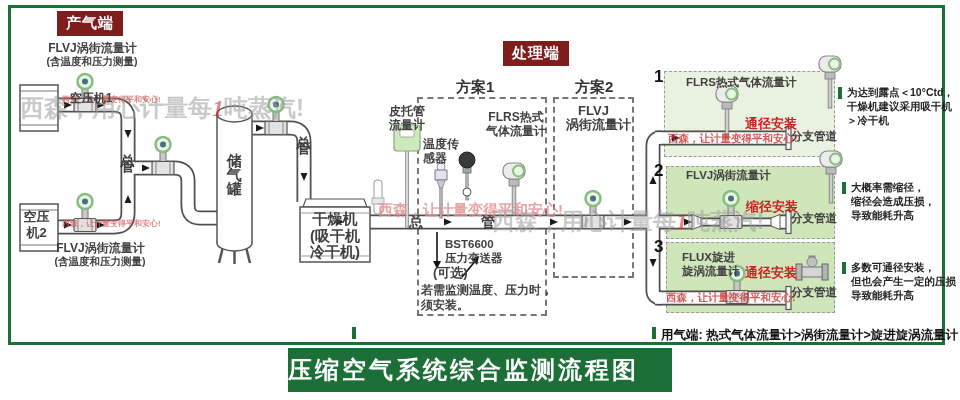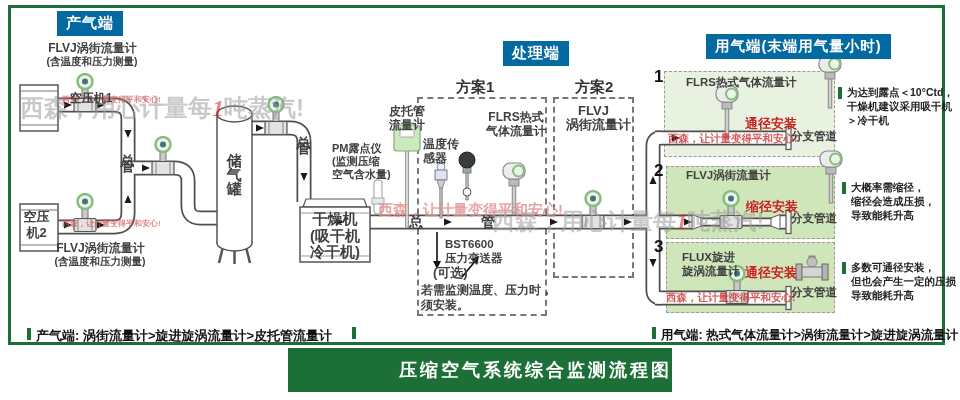--- a/index.html
+++ b/index.html
@@ -11,31 +11,31 @@
   .plan-box{border:2px dashed #777;background:transparent;}
   .branch-box{border:1.5px dashed #9a9a9a;}
   .pipes{position:absolute;left:0;top:0;z-index:2;}
   .po{fill:none;stroke:#4f4f4f;stroke-width:15;stroke-linejoin:round;}
   .pi{fill:none;stroke:#ffffff;stroke-width:11.5;stroke-linejoin:round;}
   .pon{fill:none;stroke:#4f4f4f;stroke-width:9;}
   .pin{fill:none;stroke:#ffffff;stroke-width:5.5;}
   .lbl{position:absolute;z-index:5;color:#404040;font-weight:600;white-space:nowrap;line-height:1.15;}
   .ctr{text-align:center;}
   .vt{writing-mode:vertical-rl;text-orientation:upright;}
-  .badge{position:absolute;z-index:6;background:#0369a1;color:#fff;font-weight:700;
+  .badge{position:absolute;z-index:6;background:#7f1d1d;color:#fff;font-weight:700;
          font-size:15px;padding:3px 9px;letter-spacing:1px;}
   .num{position:absolute;z-index:6;font-size:17px;font-weight:700;color:#111;}
   .red{color:#cc2020;}
   .note{position:absolute;z-index:5;display:flex;gap:5px;}
   .note .bullet{width:4px;height:12px;background:#1d6f38;margin-top:2px;flex:none;}
   .note .nl{font-size:10.5px;font-weight:700;color:#222;line-height:14px;white-space:nowrap;}
   .footer-item{position:absolute;z-index:6;top:327px;font-size:13px;font-weight:700;color:#111;white-space:nowrap;}
   .footer-item .bullet{display:inline-block;width:4px;height:12px;background:#1d6f38;margin-right:5px;}
   .title-bar{position:absolute;left:288px;top:348px;width:384px;height:44px;background:#1d6f38;
-             color:#fff;font-size:18px;font-weight:700;letter-spacing:3px;text-align:right;line-height:44px;z-index:6;}
+             color:#fff;font-size:24px;font-weight:700;letter-spacing:3px;text-align:left;line-height:44px;z-index:6;}
   .wm{position:absolute;z-index:4;font-weight:700;white-space:nowrap;pointer-events:none;}
   .wm-gray{color:#9e9e9e;opacity:.55;font-size:24px;}
   .wm-pink{color:#e08f8f;opacity:.8;font-size:15px;}
   .wm-red-small{color:#d65c5c;opacity:.75;font-size:8px;}
   .wm-pipe{color:#cc3b3b;opacity:.85;font-size:10.5px;}
   .wm .n1{color:#d22222;font-style:italic;font-family:"Liberation Serif","DejaVu Serif",serif;}
 </style>
 </head>
 <body>
 
@@ -203,32 +203,30 @@
   <div class="wm wm-gray" style="left:20px;top:92px;"><span>西森，用心计量每</span><span class="n1">1</span><span>吨蒸汽!</span></div>
   <div class="wm wm-gray" style="left:492px;top:206px;font-size:23px;"><span>西森，用心计量每</span><span class="n1">1</span><span>吨蒸汽!</span></div>
   <div class="wm wm-pink" style="left:378px;top:201px;"><span>西森，让计量变得平和安心!</span></div>
   <div class="wm wm-red-small" style="left:62px;top:94px;"><span>西森，让计量变得平和安心!</span></div>
   <div class="wm wm-red-small" style="left:62px;top:218px;"><span>西森，让计量变得平和安心!</span></div>
   <div class="wm wm-pipe" style="left:668px;top:132px;"><span>西森，让计量变得平和安心!</span></div>
   <div class="wm wm-pipe" style="left:666px;top:291px;"><span>西森，让计量变得平和安心!</span></div>
 
   <div class="badge" style="left:57px;top:11px;">产气端</div>
   <div class="badge" style="left:503px;top:41px;">处理端</div>
-  <div class="badge" style="left:706px;top:34px;font-size:14.5px;">用气端(末端用气量小时)</div>
 
   <div class="lbl ctr" style="left:40px;top:42px;width:105px;font-size:12px;">FLVJ涡街流量计</div>
   <div class="lbl ctr" style="left:33px;top:55px;width:118px;font-size:10.5px;">(含温度和压力测量)</div>
   <div class="lbl ctr" style="left:21px;top:90px;width:56px;font-size:12px;line-height:16px;white-space:normal;margin-left:42px;">空压机1</div>
   <div class="lbl ctr" style="left:21px;top:209px;width:31px;font-size:13px;line-height:16px;white-space:normal;">空压机2</div>
   <div class="lbl ctr" style="left:48px;top:242px;width:105px;font-size:12px;">FLVJ涡街流量计</div>
   <div class="lbl ctr" style="left:41px;top:255px;width:118px;font-size:10.5px;">(含温度和压力测量)</div>
   <div class="lbl vt" style="left:120px;top:142px;font-size:14px;letter-spacing:6px;">总管</div>
   <div class="lbl vt" style="left:226px;top:141px;font-size:15px;letter-spacing:14px;">储气罐</div>
   <div class="lbl vt" style="left:296px;top:124px;font-size:14px;letter-spacing:6px;">总管</div>
-  <div class="lbl" style="left:332px;top:142px;font-size:11px;line-height:13px;"><span>PM露点仪</span><br><span>(监测压缩</span><br><span>空气含水量)</span></div>
   <div class="lbl ctr" style="left:300px;top:211px;width:70px;font-size:15px;font-weight:700;line-height:16.5px;text-align:center;"><span>干燥机</span><br><span>(吸干机</span><br><span>冷干机)</span></div>
 
   <div class="lbl ctr" style="left:383px;top:104px;width:48px;font-size:12px;line-height:14px;"><span>皮托管</span><br><span>流量计</span></div>
   <div class="lbl" style="left:456px;top:78px;font-size:15px;font-weight:700;color:#333;">方案1</div>
   <div class="lbl" style="left:423px;top:137px;font-size:12px;line-height:14px;"><span>温度传</span><br><span>感器</span></div>
   <div class="lbl ctr" style="left:486px;top:110px;width:60px;font-size:12px;line-height:14px;"><span>FLRS热式</span><br><span>气体流量计</span></div>
   <div class="lbl" style="left:445px;top:237px;font-size:11.5px;line-height:14px;"><span>BST6600</span><br><span>压力变送器</span></div>
   <div class="lbl" style="left:433px;top:266px;font-size:13px;font-weight:700;">(可选)</div>
   <div class="lbl" style="left:421px;top:284px;font-size:12px;">若需监测温度、压力时，</div>
   <div class="lbl" style="left:421px;top:299px;font-size:12px;">须安装。</div>
@@ -257,19 +255,18 @@
 
   <div class="num" style="left:654px;top:237px;">3</div>
   <div class="lbl" style="left:682px;top:250px;font-size:11.5px;line-height:14px;"><span>FLUX旋进</span><br><span>旋涡流量计</span></div>
   <div class="lbl red" style="left:745px;top:266px;font-size:13px;font-weight:700;">通径安装</div>
   <div class="lbl" style="left:791px;top:286px;font-size:11.5px;font-weight:700;">分支管道</div>
   <div class="note" style="left:842px;top:260px;">
     <div class="bullet"></div>
     <div class="nl"><span>多数可通径安装，</span><br><span>但也会产生一定的压损，</span><br><span>导致能耗升高</span></div>
   </div>
 
-  <div class="footer-item" style="left:27px;"><span class="bullet"></span><span>产气端: 涡街流量计&gt;旋进旋涡流量计&gt;皮托管流量计</span></div>
   <div class="footer-item" style="left:352px;"><span class="bullet"></span></div>
   <div class="footer-item" style="left:652px;font-size:12.5px;"><span class="bullet"></span><span>用气端: 热式气体流量计&gt;涡街流量计&gt;旋进旋涡流量计</span></div>
 
   <div class="title-bar">压缩空气系统综合监测流程图</div>
 
 </div>
 
 </body></html>

